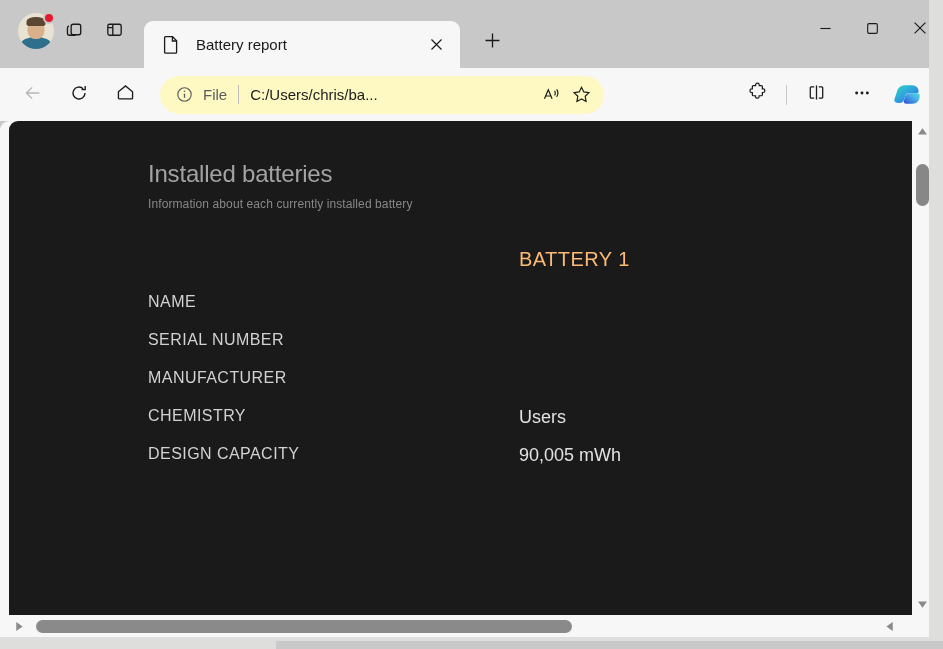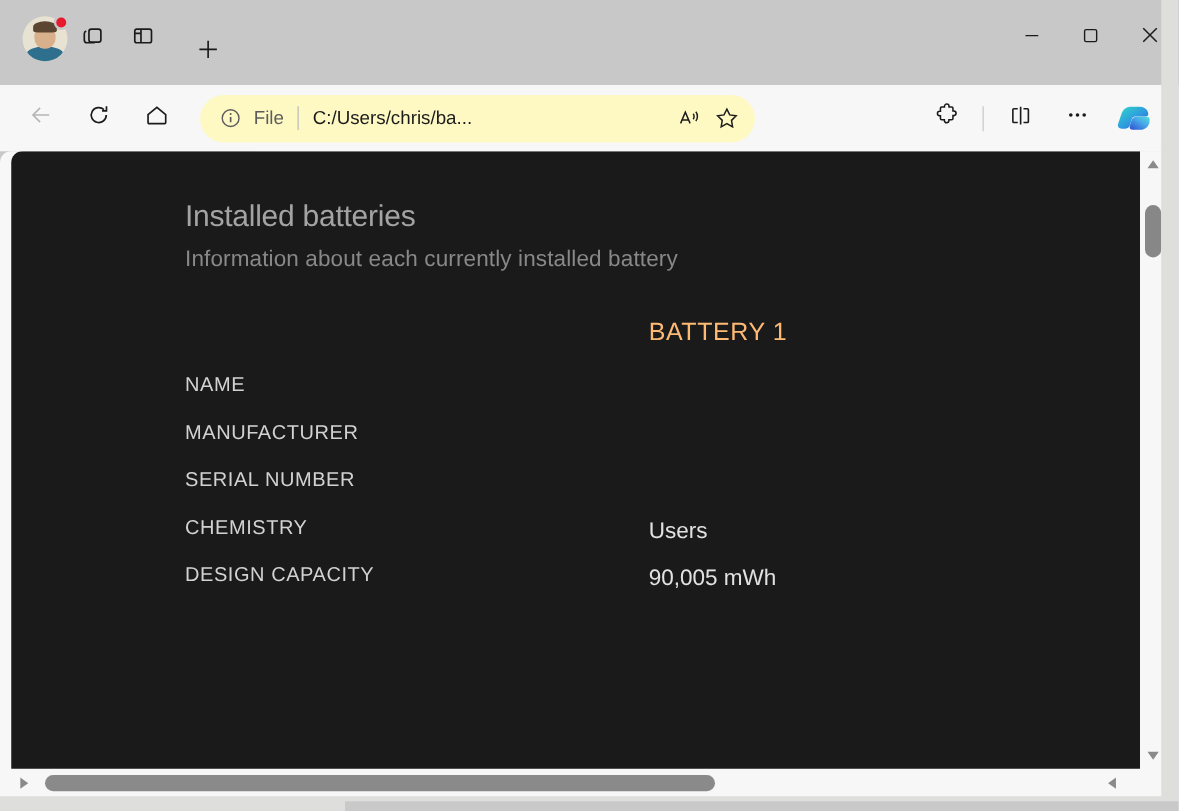--- a/index.html
+++ b/index.html
@@ -228,21 +228,21 @@
   }
 
   .doc h1 {
     font-size: 24px;
     font-weight: 400;
     color: #a3a3a3;
     letter-spacing: -0.2px;
     line-height: 1.15;
   }
   .doc .subtitle {
-    font-size: 18px;
+    font-size: 12px;
     color: #888888;
     font-weight: 400;
     margin-top: 9px;
     letter-spacing: .1px;
   }
 
   .battable {
     margin-top: 37px;
     border-collapse: collapse;
   }
@@ -387,20 +387,34 @@
 
     <div class="tsbtn">
       <span>
         <svg width="21" height="21" viewBox="0 0 22 22" fill="none" stroke="#1b1b1b" stroke-width="1.4">
           <rect x="4" y="5.5" width="14" height="11.5" rx="1.8"></rect>
           <path d="M9.2 5.5v11.5M4 9.1h5.2"></path>
         </svg>
       </span>
     </div>
 
+    <div class="tab">
+      <span class="tab-icon">
+        <svg width="18" height="19" viewBox="0 0 18 19" fill="none" stroke="#1b1b1b" stroke-width="1.3">
+          <path d="M3.5 1.7h7.1l4 4v11.6a.9.9 0 0 1-.9.9H3.5a.9.9 0 0 1-.9-.9V2.6a.9.9 0 0 1 .9-.9z"></path>
+          <path d="M10.4 1.9v4.1h4.1"></path>
+        </svg>
+      </span>
+      <span class="tab-title">Battery report</span>
+      <span class="tab-close">
+        <svg width="13" height="13" viewBox="0 0 14 14" stroke="#1b1b1b" stroke-width="1.3">
+          <path d="M1.6 1.6l10.8 10.8M12.4 1.6L1.6 12.4"></path>
+        </svg>
+      </span>
+    </div>
 
     <div class="newtab">
       <span>
         <svg width="17" height="17" viewBox="0 0 18 18" stroke="#1b1b1b" stroke-width="1.4">
           <path d="M9 1.6v14.8M1.6 9h14.8"></path>
         </svg>
       </span>
     </div>
 
     <div class="wincontrols">
@@ -536,25 +550,25 @@
               <th class="corner colhead"></th>
               <th class="colhead">BATTERY 1</th>
             </tr>
           </thead>
           <tbody>
             <tr>
               <td class="lbl">NAME</td>
               <td class="val"></td>
             </tr>
             <tr>
-              <td class="lbl">MANUFACTURER</td>
+              <td class="lbl">SERIAL NUMBER</td>
               <td class="val"></td>
             </tr>
             <tr>
-              <td class="lbl">SERIAL NUMBER</td>
+              <td class="lbl">MANUFACTURER</td>
               <td class="val"></td>
             </tr>
             <tr>
               <td class="lbl">CHEMISTRY</td>
               <td class="val">Users</td>
             </tr>
             <tr>
               <td class="lbl">DESIGN CAPACITY</td>
               <td class="val">90,005 mWh</td>
             </tr>

